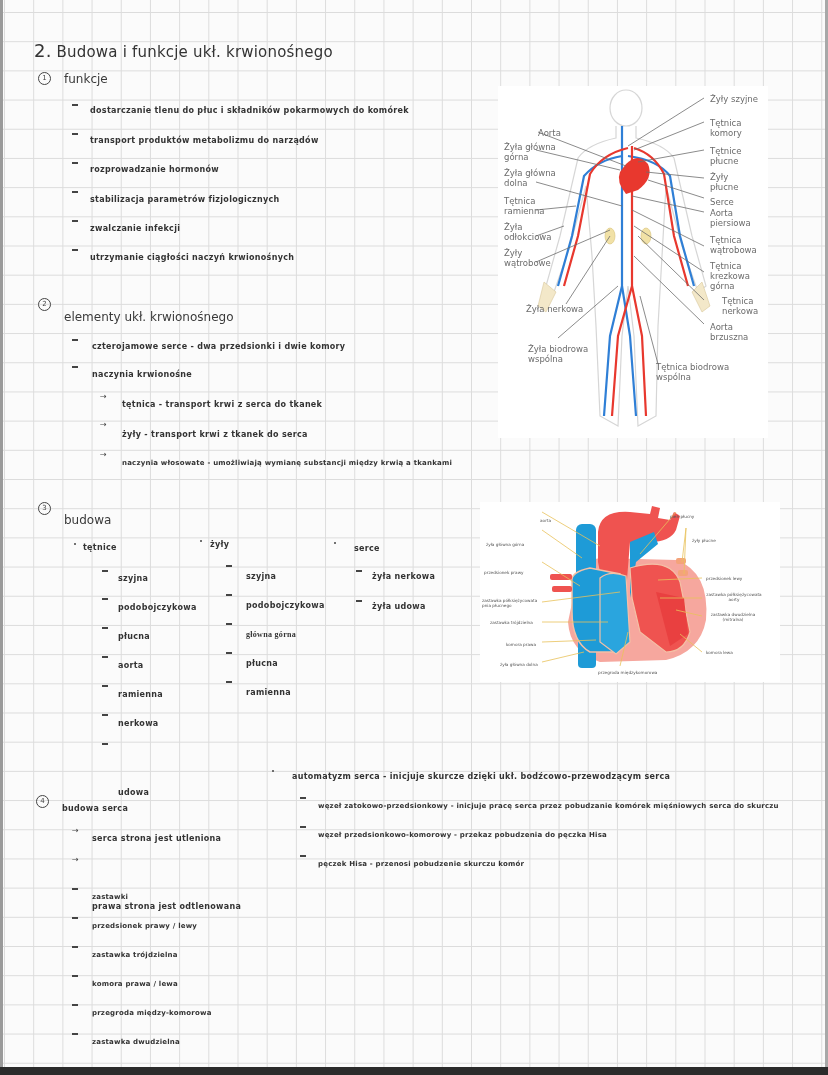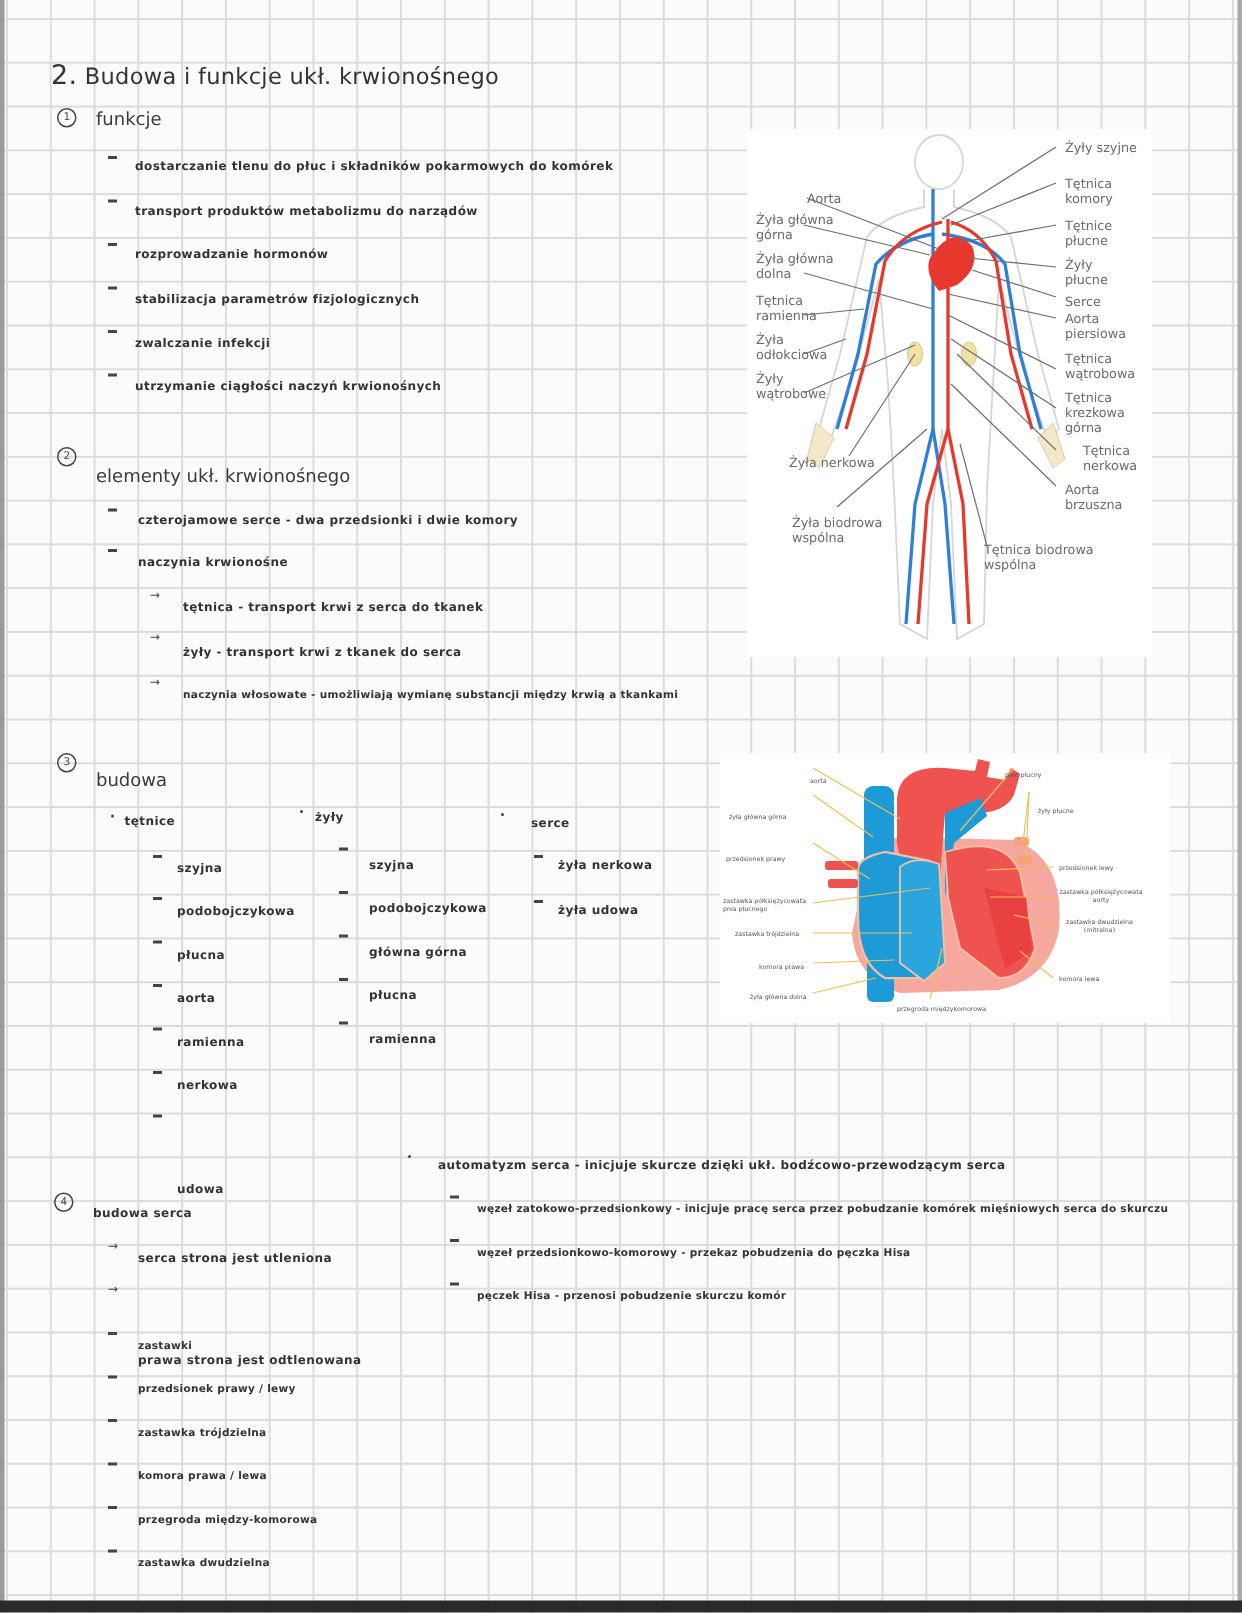--- a/index.html
+++ b/index.html
@@ -100,21 +100,21 @@
 <div class="dash" style="left:102px; top:714px;"></div>
 <div class="abs hw" style="left:118px; top:719px;">nerkowa</div>
 <div class="dash" style="left:102px; top:743px;"></div>
 <div class="abs hw" style="left:118px; top:748px;margin-top:40px;">udowa</div>
 
 <div class="dash" style="left:226px; top:565px;"></div>
 <div class="abs hw" style="left:246px; top:572px;">szyjna</div>
 <div class="dash" style="left:226px; top:594px;"></div>
 <div class="abs hw" style="left:246px; top:601px;">podobojczykowa</div>
 <div class="dash" style="left:226px; top:623px;"></div>
-<div class="abs hw" style="left:246px; top:630px;">główna górna</div>
+<div class="abs hw" style="left:246px; top:630px;font-family:Liberation Serif, serif;">główna górna</div>
 <div class="dash" style="left:226px; top:652px;"></div>
 <div class="abs hw" style="left:246px; top:659px;">płucna</div>
 <div class="dash" style="left:226px; top:681px;"></div>
 <div class="abs hw" style="left:246px; top:688px;">ramienna</div>
 
 <div class="dash" style="left:356px; top:570px;"></div>
 <div class="abs hw" style="left:372px; top:572px;">żyła nerkowa</div>
 <div class="dash" style="left:356px; top:600px;"></div>
 <div class="abs hw" style="left:372px; top:602px;">żyła udowa</div>
 

